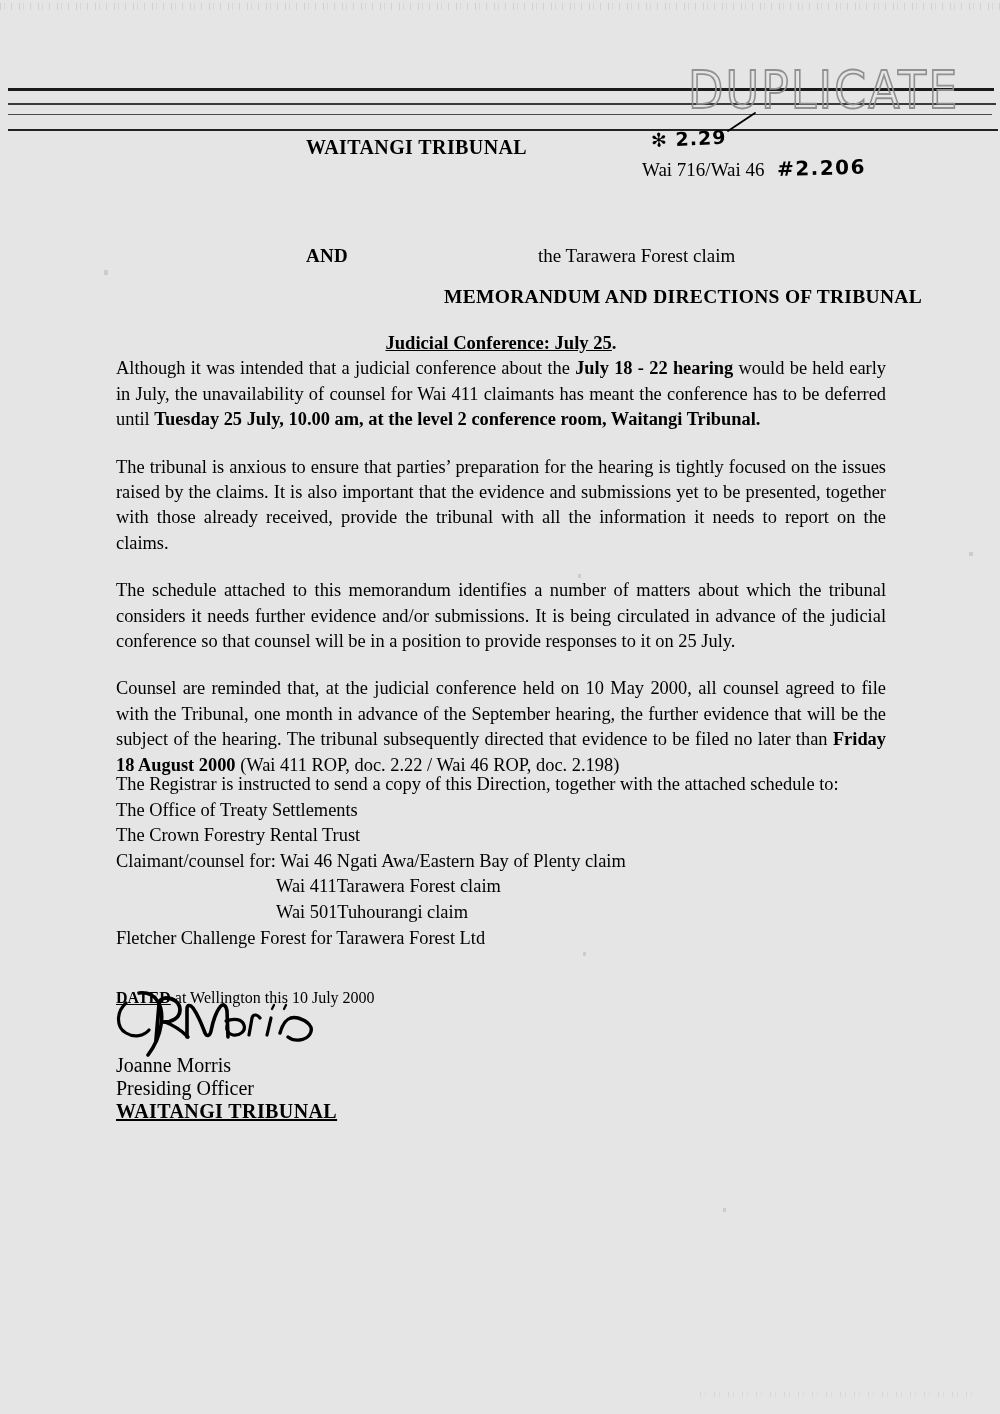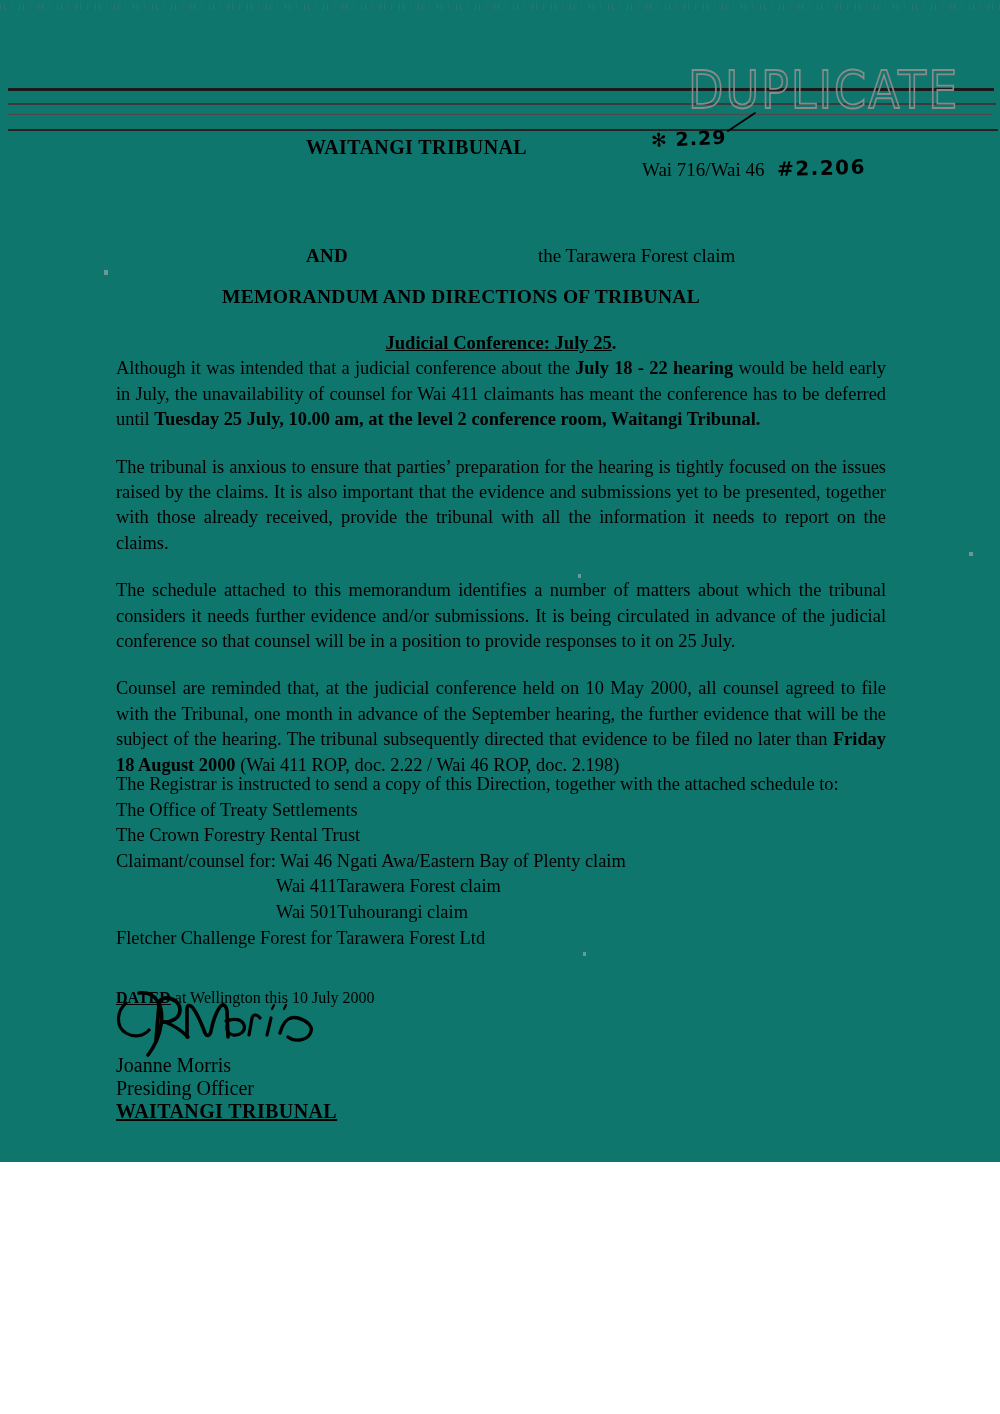--- a/index.html
+++ b/index.html
@@ -4,22 +4,22 @@
 <title>Waitangi Tribunal Memorandum</title>
 <style>
   html, body {
     margin: 0;
     padding: 0;
     background: #ffffff;
   }
   #page {
     position: relative;
     width: 1000px;
-    height: 1162px;
-    background: #0f766e;
+    height: 1414px;
+    background: #e5e5e5;
     overflow: hidden;
     font-family: "Liberation Serif", "DejaVu Serif", serif;
     color: #000000;
   }
 
   
   .scan-noise-top {
     position: absolute;
     left: 0;
     top: 3px;
@@ -154,21 +154,21 @@
   .row-concerning { top: 201px; }
   .row-concerning .val { left: 205px; }
   .row-and        { top: 245px; }
   .row-and        .val { left: 232px; }
 
   .doc-title {
     position: absolute;
     left: 0;
     top: 286px;
     width: 922px;
-    text-align: center;
+    text-align: right;
     font-size: 19.5px;
     font-weight: bold;
     letter-spacing: 0.3px;
   }
 
   
   .body-col {
     position: absolute;
     left: 116px;
     top: 330px;

